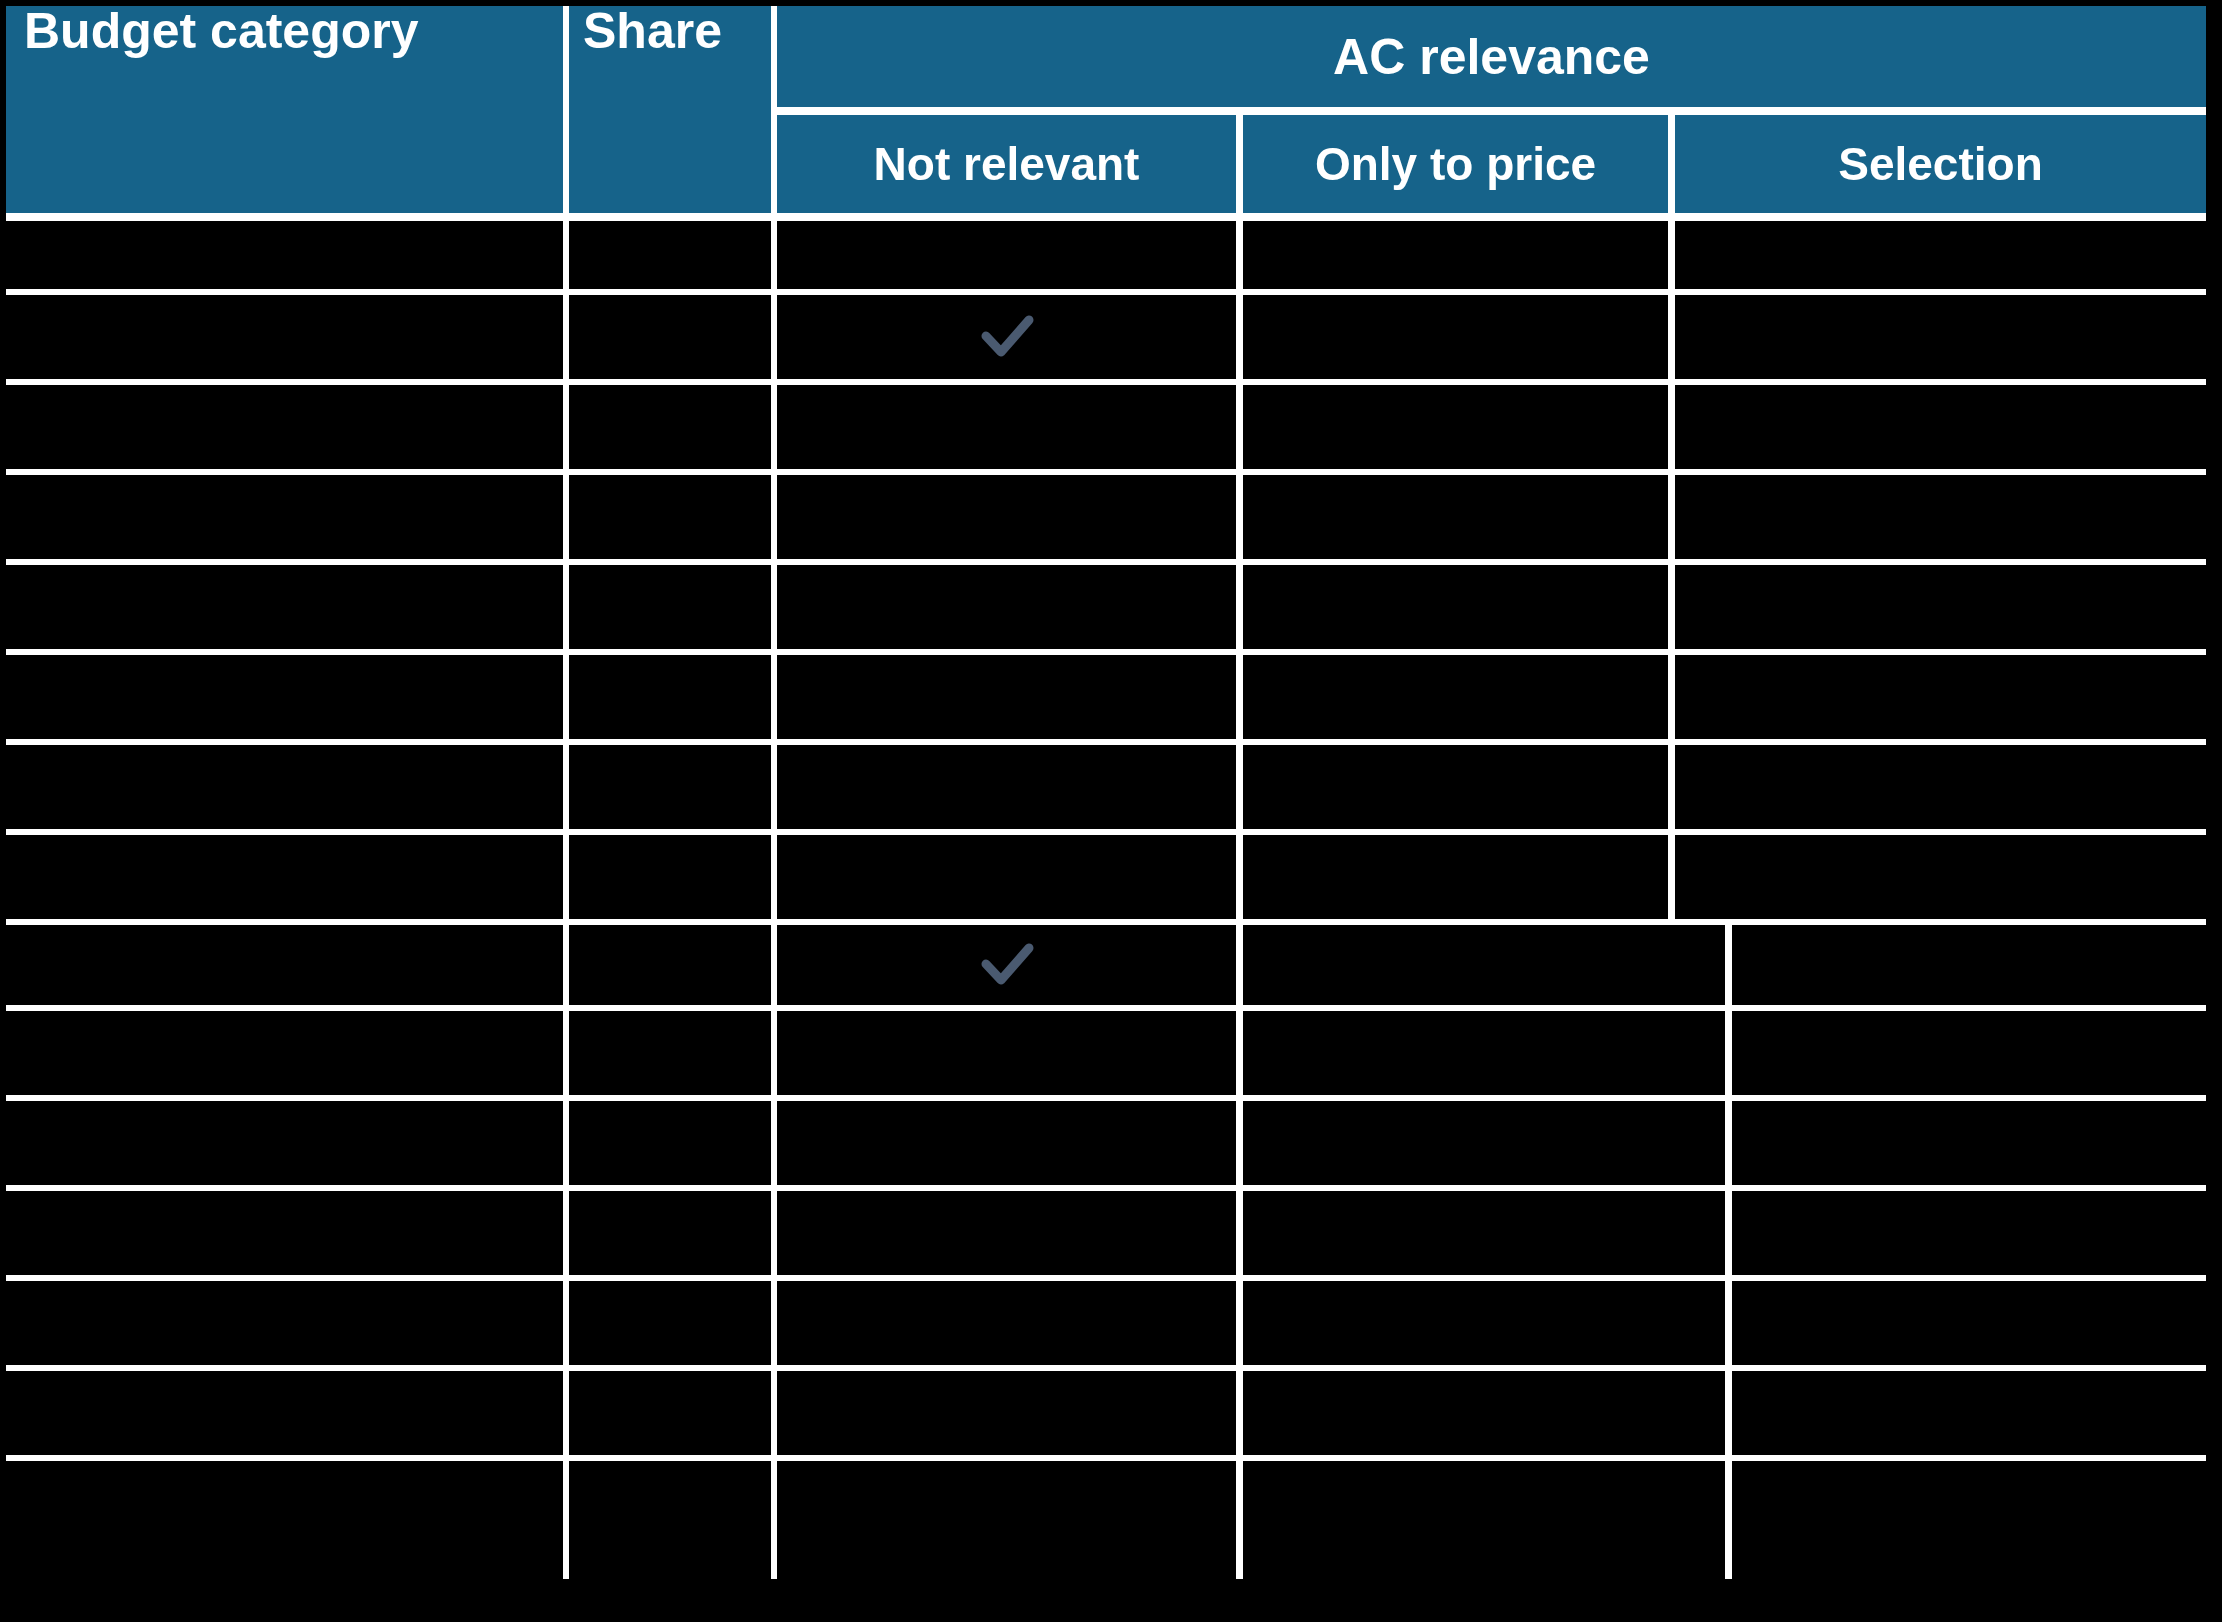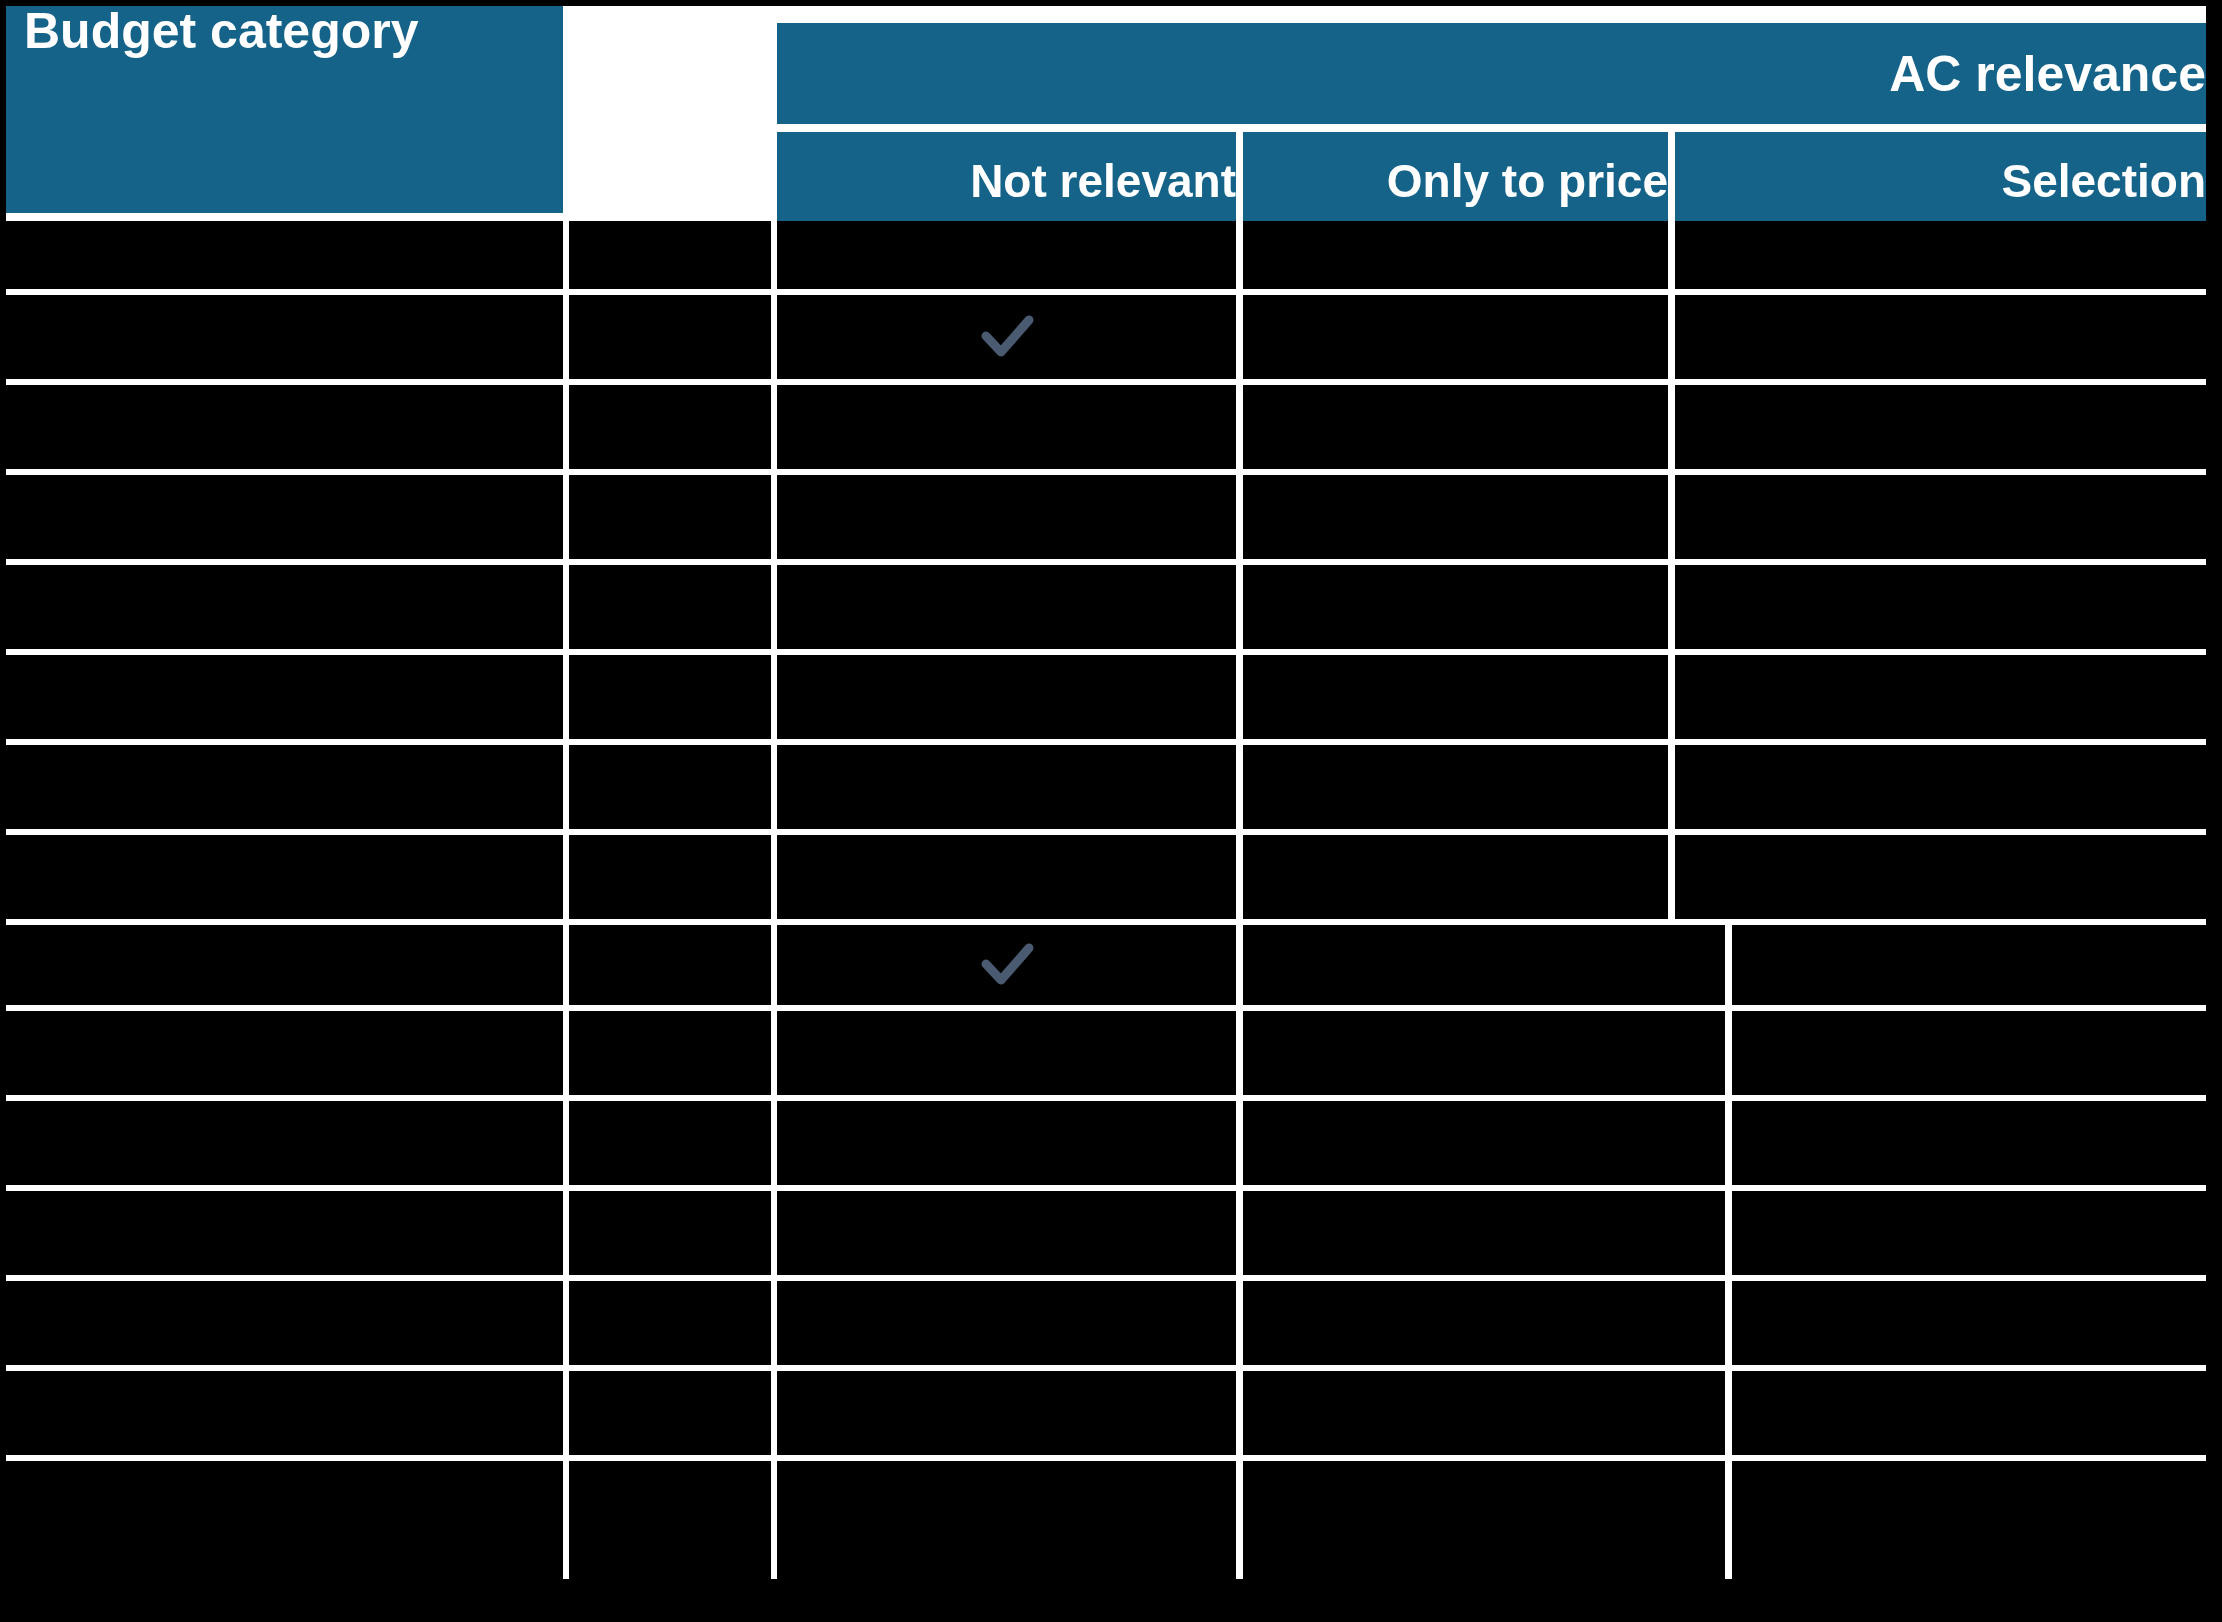--- a/index.html
+++ b/index.html
@@ -30,21 +30,21 @@
   
   .hdr{
     position:absolute;
     background:#16638a;
     color:#ffffff;
     font-weight:700;
     display:flex;
     align-items:flex-start;
     box-sizing:border-box;
   }
-  .hdr.center{ justify-content:flex-end; align-items:center;margin-top:17px; }
+  .hdr.center{ justify-content:center; align-items:center; }
 
   .hdr-label{
     display:block;
     white-space:nowrap;
     line-height:1;
   }
 
   
   #hdr-budget{
     left:0px;  top:0px;
@@ -107,20 +107,23 @@
 </head>
 <body>
 
 <div id="table-root">
   <div class="grid">
 
     <div class="hdr" id="hdr-budget">
       <span class="hdr-label">Budget category</span>
     </div>
 
+    <div class="hdr" id="hdr-share">
+      <span class="hdr-label">Share</span>
+    </div>
 
     <div class="hdr center" id="hdr-ac">
       <span class="hdr-label">AC relevance</span>
     </div>
 
     <div class="hdr center" id="hdr-notrelevant">
       <span class="hdr-label">Not relevant</span>
     </div>
 
     <div class="hdr center" id="hdr-selection">

